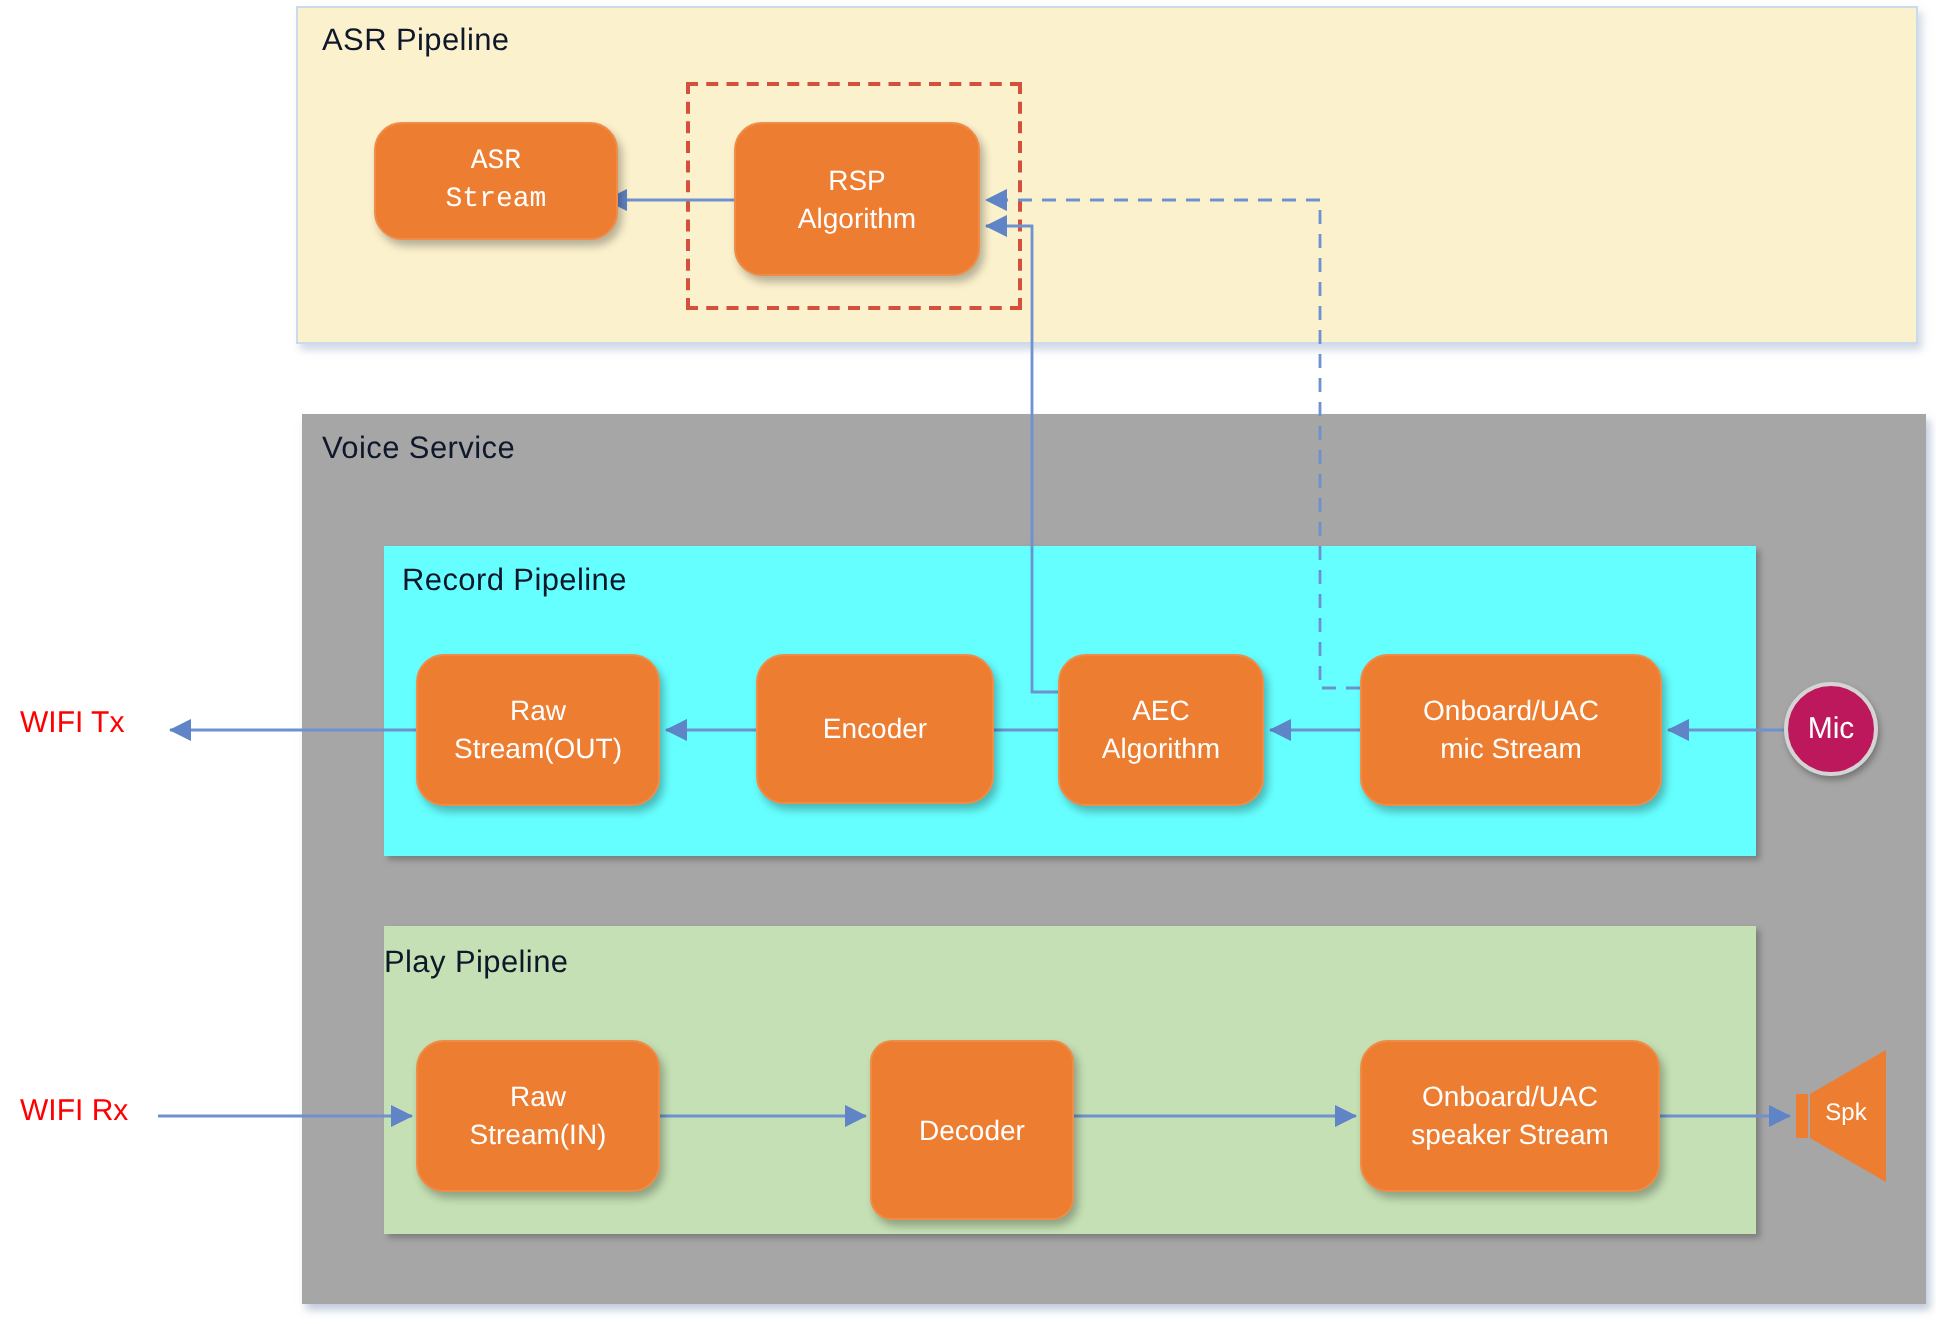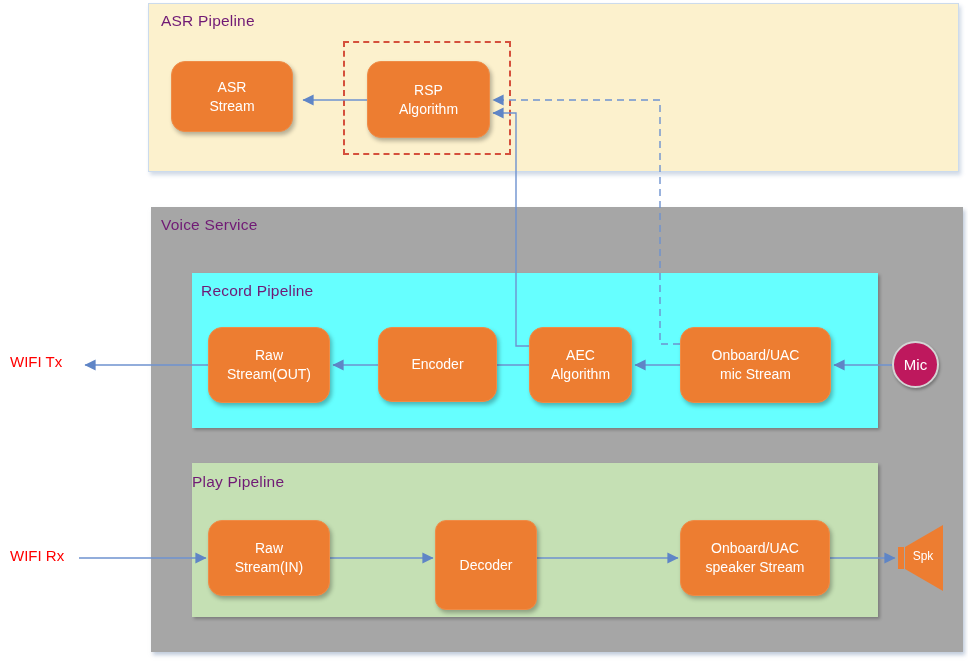--- a/index.html
+++ b/index.html
@@ -1,20 +1,20 @@
 <!DOCTYPE html>
 <html><head>
 <meta charset="utf-8">
 <style>
   html,body { margin:0; padding:0; background:#ffffff; }
   body { font-family:"Liberation Sans", sans-serif; }
   #canvas { position:relative; width:968px; height:662px; background:#ffffff; overflow:hidden; }
 
   .panel { position:absolute; box-sizing:border-box; }
-  .panel-title { font-size:15.5px; color:#701a75; letter-spacing:0.2px; }
+  .panel-title { font-size:15.5px; color:#0f172a; letter-spacing:0.2px; }
 
   .panel-asr   { left:148px; top:3px;   width:811px; height:169px; background:#FCF1CD;
                  border:1px solid #ccdbec; box-shadow:2px 3px 4px rgba(150,170,200,.45); }
   .panel-asr .panel-title { padding:8px 0 0 12px; }
 
   .panel-voice { left:151px; top:207px; width:812px; height:445px; background:#A6A6A6;
                  box-shadow:2px 3px 4px rgba(140,160,190,.55); }
   .panel-voice .panel-title { padding:9px 0 0 10px; }
 
   .panel-record{ left:192px; top:273px; width:686px; height:155px; background:#66FFFF;
@@ -32,21 +32,21 @@
   .wire { fill:none; stroke:#6E92CF; stroke-width:1.4; }
   .wire.dashed { stroke-dasharray:7 5; }
 
   .node { position:absolute; box-sizing:border-box; background:#ED7D31;
           border:1px solid #ef8c47; border-radius:14px;
           box-shadow:2px 3px 4px rgba(0,0,0,.28);
           color:#ffffff; font-size:14px; line-height:1.35;
           display:flex; align-items:center; justify-content:center;
           text-align:center; white-space:pre-line; }
 
-  #n-asr-stream  { left:171px; top:61px;  width:122px; height:71px; }
+  #n-asr-stream  { left:187px; top:61px;  width:122px; height:59px;font-family:Liberation Mono, monospace; }
   #n-rsp         { left:367px; top:61px;  width:123px; height:77px; }
   #n-raw-out     { left:208px; top:327px; width:122px; height:76px; }
   #n-encoder     { left:378px; top:327px; width:119px; height:75px; }
   #n-aec         { left:529px; top:327px; width:103px; height:76px; }
   #n-mic-stream  { left:680px; top:327px; width:151px; height:76px; }
   #n-raw-in      { left:208px; top:520px; width:122px; height:76px; }
   #n-decoder     { left:435px; top:520px; width:102px; height:90px;border-radius:11px; }
   #n-spk-stream  { left:680px; top:520px; width:150px; height:76px; }
 
   .mic { position:absolute; left:892px; top:341px; width:47px; height:47px;

